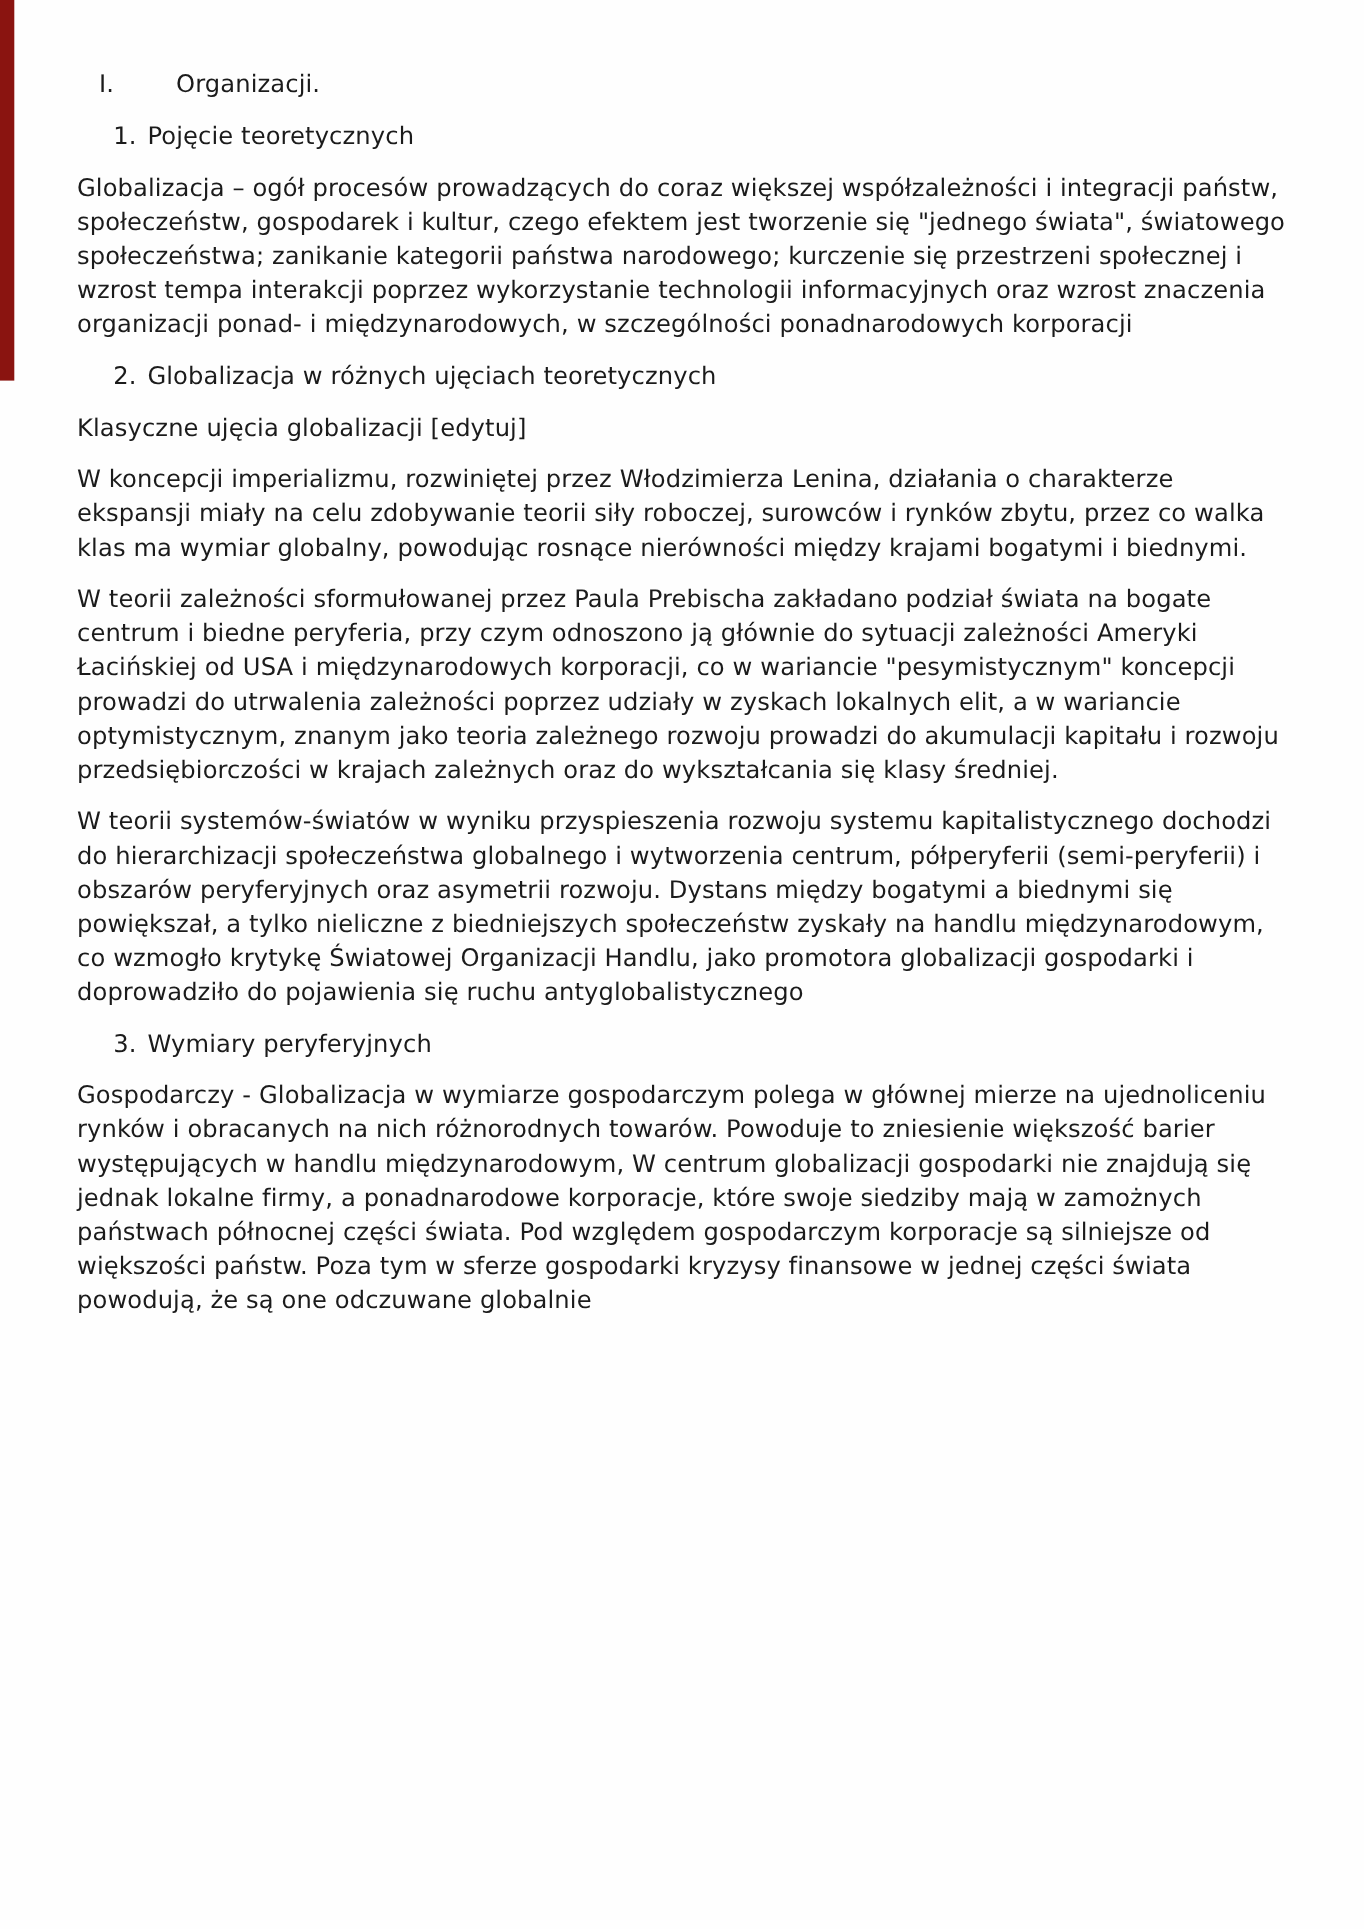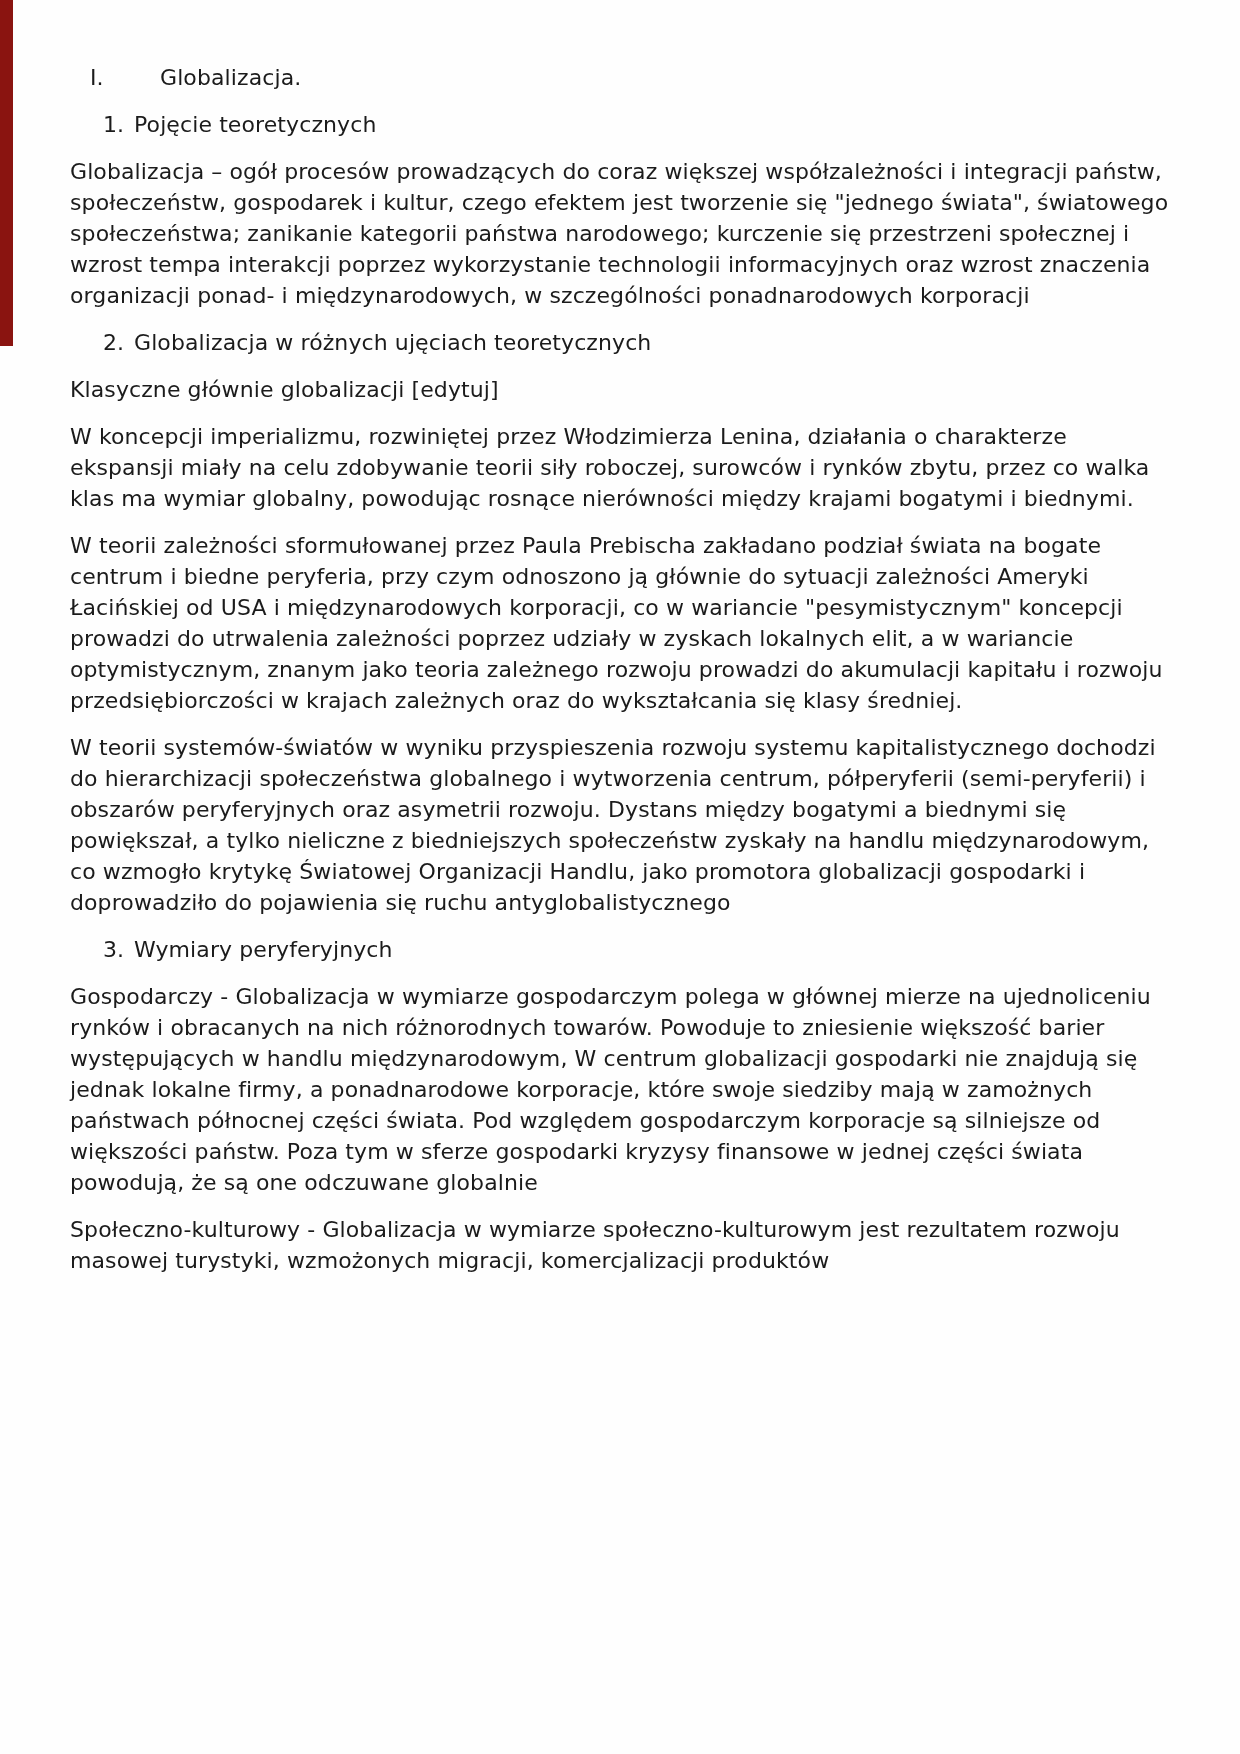--- a/index.html
+++ b/index.html
@@ -54,46 +54,45 @@
 </style>
 </head>
 <body style="background: rgb(254, 254, 254); color: rgb(27, 27, 27);">
 
 <div class="scan-artifact" style="background: rgb(138, 20, 16);"></div>
 
 <div class="page">
 
   <div class="block heading-roman">
     <span class="marker">I.</span>
-    <span>Globalizacja.</span>
+    <span>Organizacji.</span>
   </div>
 
   <div class="block list-item">
     <span class="marker">1.</span>
     <span>Pojęcie teoretycznych</span>
   </div>
 
   <p class="block">Globalizacja – ogół procesów prowadzących do coraz większej współzależności i integracji państw, społeczeństw, gospodarek i kultur, czego efektem jest tworzenie się "jednego świata", światowego społeczeństwa; zanikanie kategorii państwa narodowego; kurczenie się przestrzeni społecznej i wzrost tempa interakcji poprzez wykorzystanie technologii informacyjnych oraz wzrost znaczenia organizacji ponad- i międzynarodowych, w szczególności ponadnarodowych korporacji</p>
 
   <div class="block list-item">
     <span class="marker">2.</span>
     <span>Globalizacja w różnych ujęciach teoretycznych</span>
   </div>
 
-  <p class="block">Klasyczne głównie globalizacji  [edytuj]</p>
+  <p class="block">Klasyczne ujęcia globalizacji  [edytuj]</p>
 
 
   <p class="block">W koncepcji imperializmu, rozwiniętej przez Włodzimierza Lenina, działania o charakterze ekspansji miały na celu zdobywanie teorii siły roboczej, surowców i rynków zbytu, przez co walka klas ma wymiar globalny, powodując rosnące nierówności między krajami bogatymi i biednymi.</p>
 
   <p class="block">W teorii zależności sformułowanej przez Paula Prebischa zakładano podział świata na bogate centrum i biedne peryferia, przy czym odnoszono ją głównie do sytuacji zależności Ameryki Łacińskiej od USA i międzynarodowych korporacji, co w wariancie "pesymistycznym" koncepcji prowadzi do utrwalenia zależności poprzez udziały w zyskach lokalnych elit, a w wariancie optymistycznym, znanym jako teoria zależnego rozwoju prowadzi do akumulacji kapitału i rozwoju przedsiębiorczości w krajach zależnych oraz do wykształcania się klasy średniej.</p>
 
   <p class="block">W teorii systemów-światów w wyniku przyspieszenia rozwoju systemu kapitalistycznego dochodzi do hierarchizacji społeczeństwa globalnego i wytworzenia centrum, półperyferii (semi-peryferii) i obszarów peryferyjnych oraz asymetrii rozwoju. Dystans między bogatymi a biednymi się powiększał, a tylko nieliczne z biedniejszych społeczeństw zyskały na handlu międzynarodowym, co wzmogło krytykę Światowej Organizacji Handlu, jako promotora globalizacji gospodarki i doprowadziło do pojawienia się ruchu antyglobalistycznego</p>
 
   <div class="block list-item">
     <span class="marker">3.</span>
     <span>Wymiary peryferyjnych</span>
   </div>
 
   <p class="block">Gospodarczy - Globalizacja w wymiarze gospodarczym polega w głównej mierze na ujednoliceniu rynków i obracanych na nich różnorodnych towarów. Powoduje to zniesienie większość barier występujących w handlu międzynarodowym, W centrum globalizacji gospodarki nie znajdują się jednak lokalne firmy, a ponadnarodowe korporacje, które swoje siedziby mają w zamożnych państwach północnej części świata. Pod względem gospodarczym korporacje są silniejsze od większości państw. Poza tym w sferze gospodarki kryzysy finansowe w jednej części świata powodują, że są one odczuwane globalnie</p>
 
-  <p class="block">Społeczno-kulturowy - Globalizacja w wymiarze społeczno-kulturowym jest rezultatem rozwoju masowej turystyki, wzmożonych migracji, komercjalizacji produktów</p>
 
 </div>
 
 </body></html>

